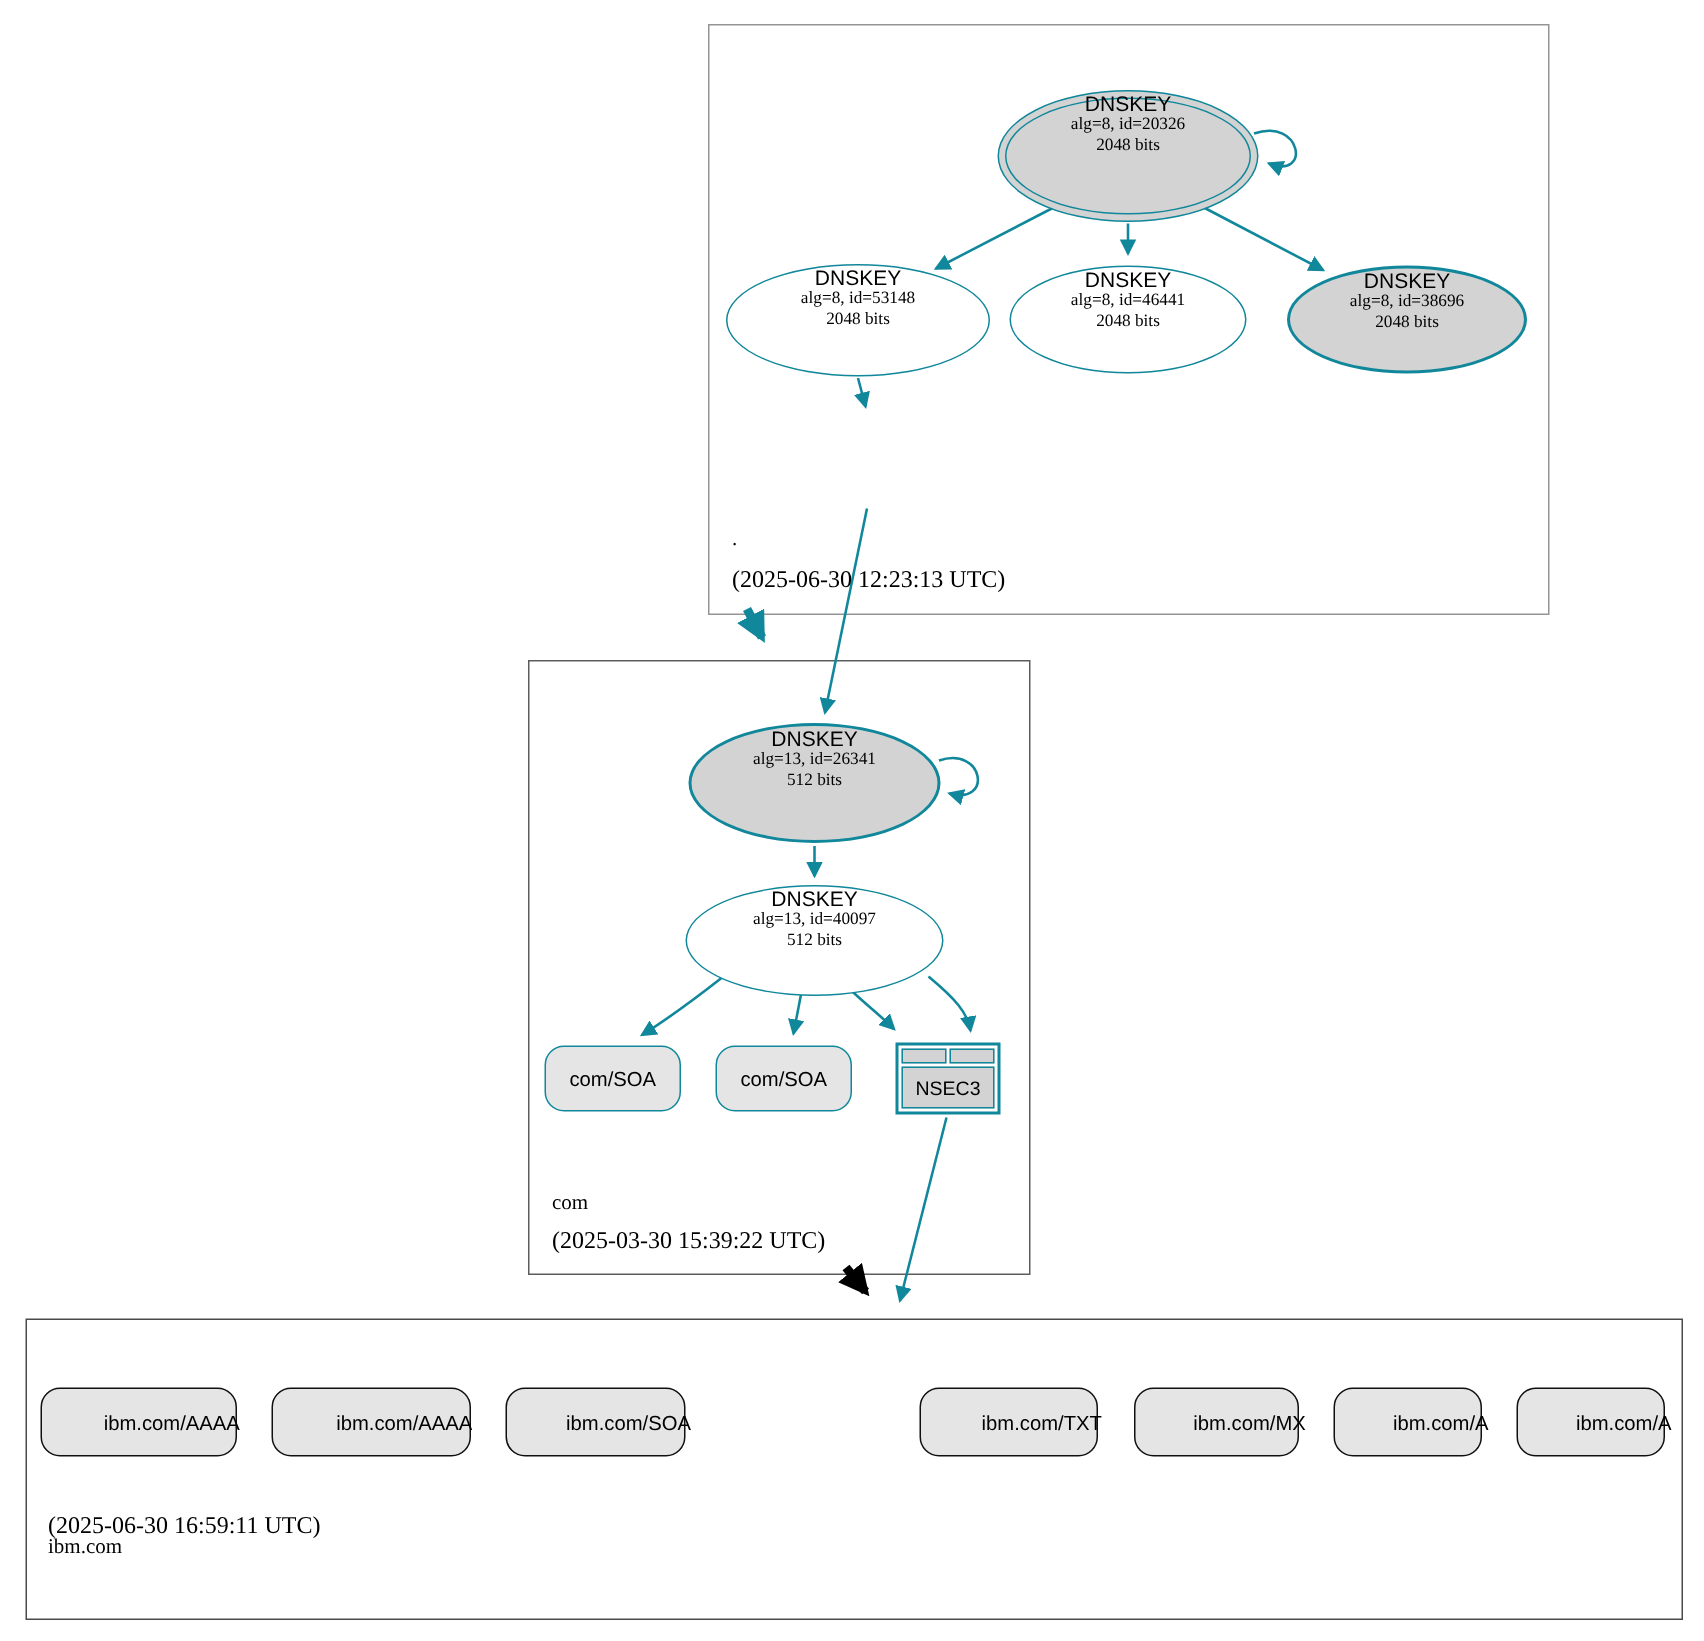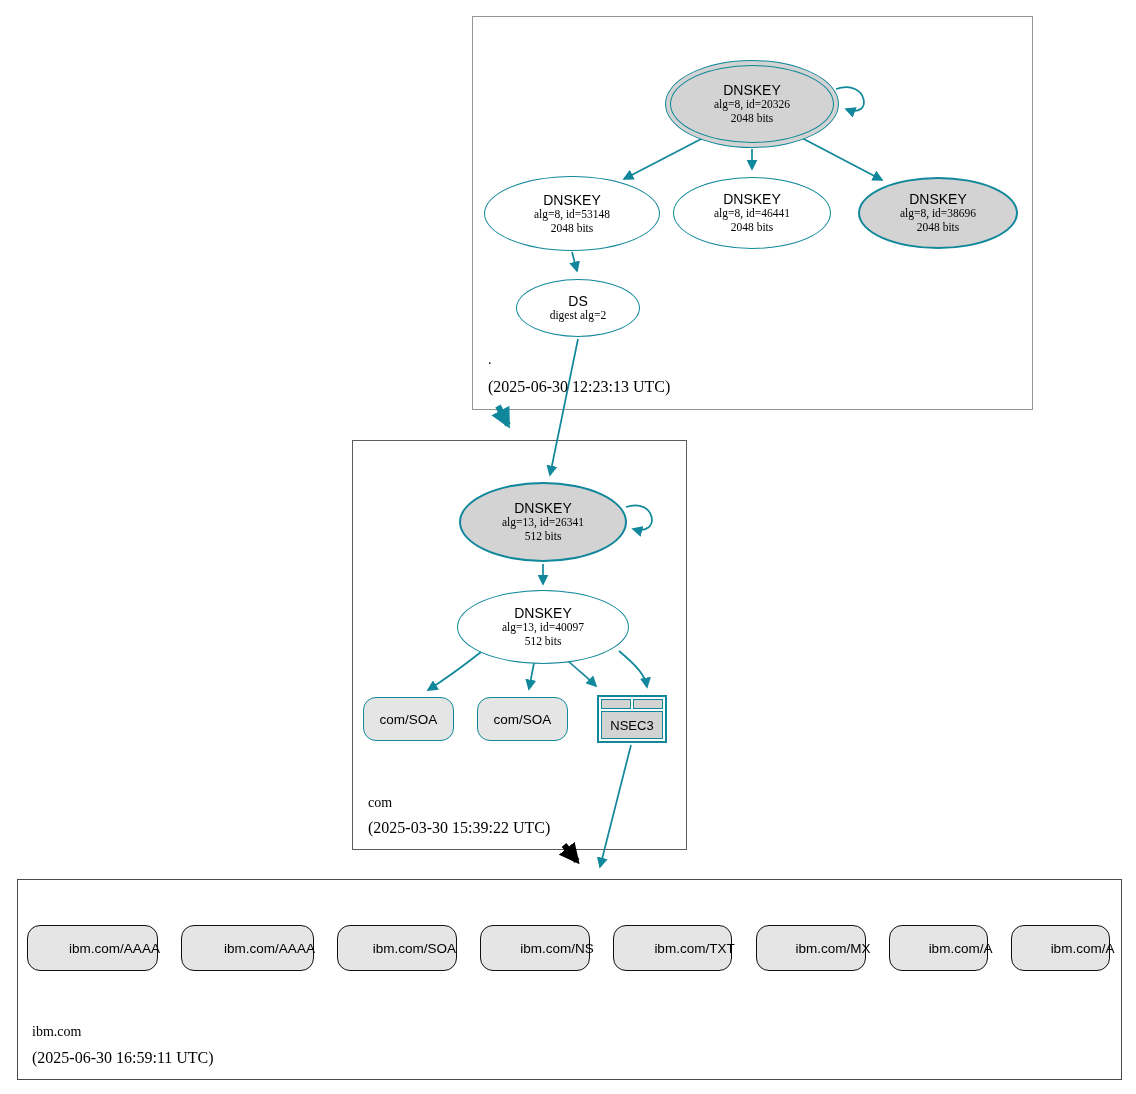--- a/index.html
+++ b/index.html
@@ -17,21 +17,21 @@
   .zonebox{position:absolute;background:transparent;}
   .zonebox.root{border:1px solid #949494;}
   .zonebox.com{border:1px solid #5c5c5c;}
   .zonebox.ibm{border:1px solid #4a4a4a;}
   .zonelabel{position:absolute;font-family:"Liberation Serif",serif;font-size:14px;color:#000;}
   .zonetime{position:absolute;font-family:"Liberation Serif",serif;font-size:16px;color:#000;}
 
   
   .node{
     position:absolute;border-radius:50%;
-    display:flex;flex-direction:column;align-items:center;justify-content:center;
+    display:flex;flex-direction:column;align-items:center;
     text-align:center;box-sizing:border-box;
   }
   .node .title{font-family:"Liberation Sans",sans-serif;font-size:14px;line-height:1.15;color:#000;}
   .node .detail{font-family:"Liberation Serif",serif;font-size:11.5px;line-height:1.2;color:#000;}
   .ellipse{border:1.6px solid var(--teal);background:#ffffff;}
   .ellipse.gray{background:var(--gray);}
   .ellipse.thick{border-width:2.6px;}
   .ellipse.double{border-width:1.6px;}
   .ellipse.double::before{
     content:"";position:absolute;inset:4px;border:1.6px solid var(--teal);
@@ -121,24 +121,20 @@
     <div class="detail">alg=8, id=46441</div>
     <div class="detail">2048 bits</div>
   </div>
 
   <div class="node ellipse gray thick" style="left:858px;top:177px;width:160px;height:72px;">
     <div class="title">DNSKEY</div>
     <div class="detail">alg=8, id=38696</div>
     <div class="detail">2048 bits</div>
   </div>
 
-  <div class="node ellipse" style="left:516px;top:279px;width:124px;height:58px;">
-    <div class="title">DS</div>
-    <div class="detail">digest alg=2</div>
-  </div>
 
   <div class="zonelabel" style="left:488px;top:352px;">.</div>
   <div class="zonetime" style="left:488px;top:378px;">(2025-06-30 12:23:13 UTC)</div>
 
   <div class="node ellipse gray thick" style="left:459px;top:482px;width:168px;height:80px;">
     <div class="title">DNSKEY</div>
     <div class="detail">alg=13, id=26341</div>
     <div class="detail">512 bits</div>
   </div>
 
@@ -166,35 +162,32 @@
 
   <div class="zonelabel" style="left:368px;top:795px;">com</div>
   <div class="zonetime" style="left:368px;top:819px;">(2025-03-30 15:39:22 UTC)</div>
 
   <div class="rrset black" style="left:27px;top:925px;width:131px;height:46px;">
     <span>ibm.com/AAAA</span>
   </div>
   <div class="rrset black" style="left:181px;top:925px;width:133px;height:46px;">
     <span>ibm.com/AAAA</span>
   </div>
-  <div class="rrset black" style="left:337px;top:925px;width:120px;height:46px;justify-content:flex-end;">
+  <div class="rrset black" style="left:337px;top:925px;width:120px;height:46px;">
     <span>ibm.com/SOA</span>
-  </div>
-  <div class="rrset black" style="left:480px;top:925px;width:110px;height:46px;">
-    <span>ibm.com/NS</span>
   </div>
   <div class="rrset black" style="left:756px;top:925px;width:110px;height:46px;">
     <span>ibm.com/MX</span>
   </div>
   <div class="rrset black" style="left:613px;top:925px;width:119px;height:46px;">
     <span>ibm.com/TXT</span>
   </div>
   <div class="rrset black" style="left:889px;top:925px;width:99px;height:46px;">
     <span>ibm.com/A</span>
   </div>
   <div class="rrset black" style="left:1011px;top:925px;width:99px;height:46px;">
     <span>ibm.com/A</span>
   </div>
 
   <div class="zonelabel" style="left:32px;top:1024px;">ibm.com</div>
-  <div class="zonetime" style="left:32px;top:1009px;margin-top:40px;">(2025-06-30 16:59:11 UTC)</div>
+  <div class="zonetime" style="left:32px;top:1009px;">(2025-06-30 16:59:11 UTC)</div>
 
 </div>
 
 </body></html>

